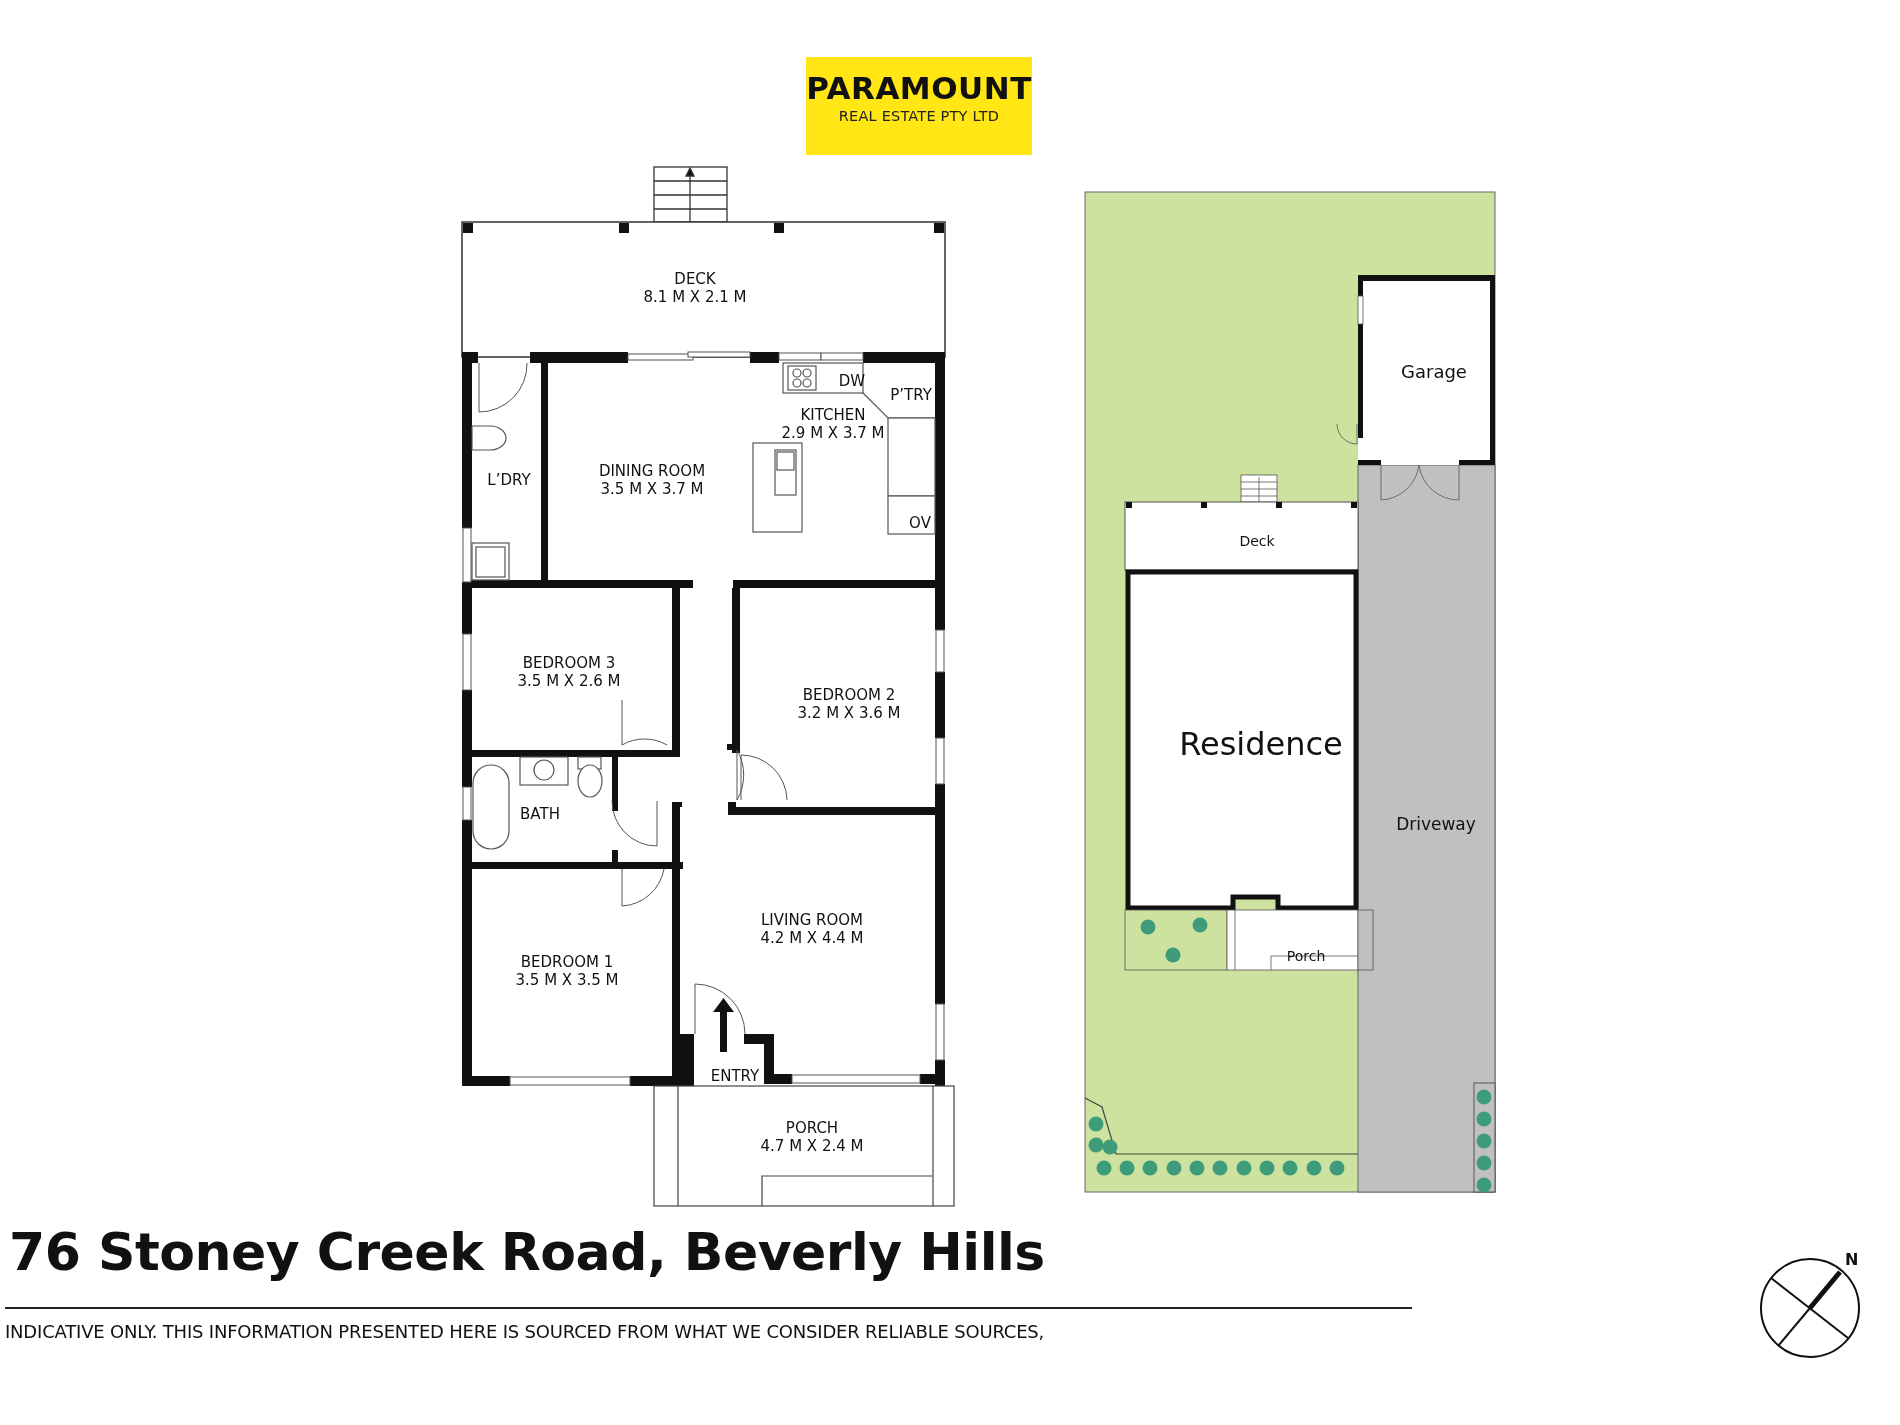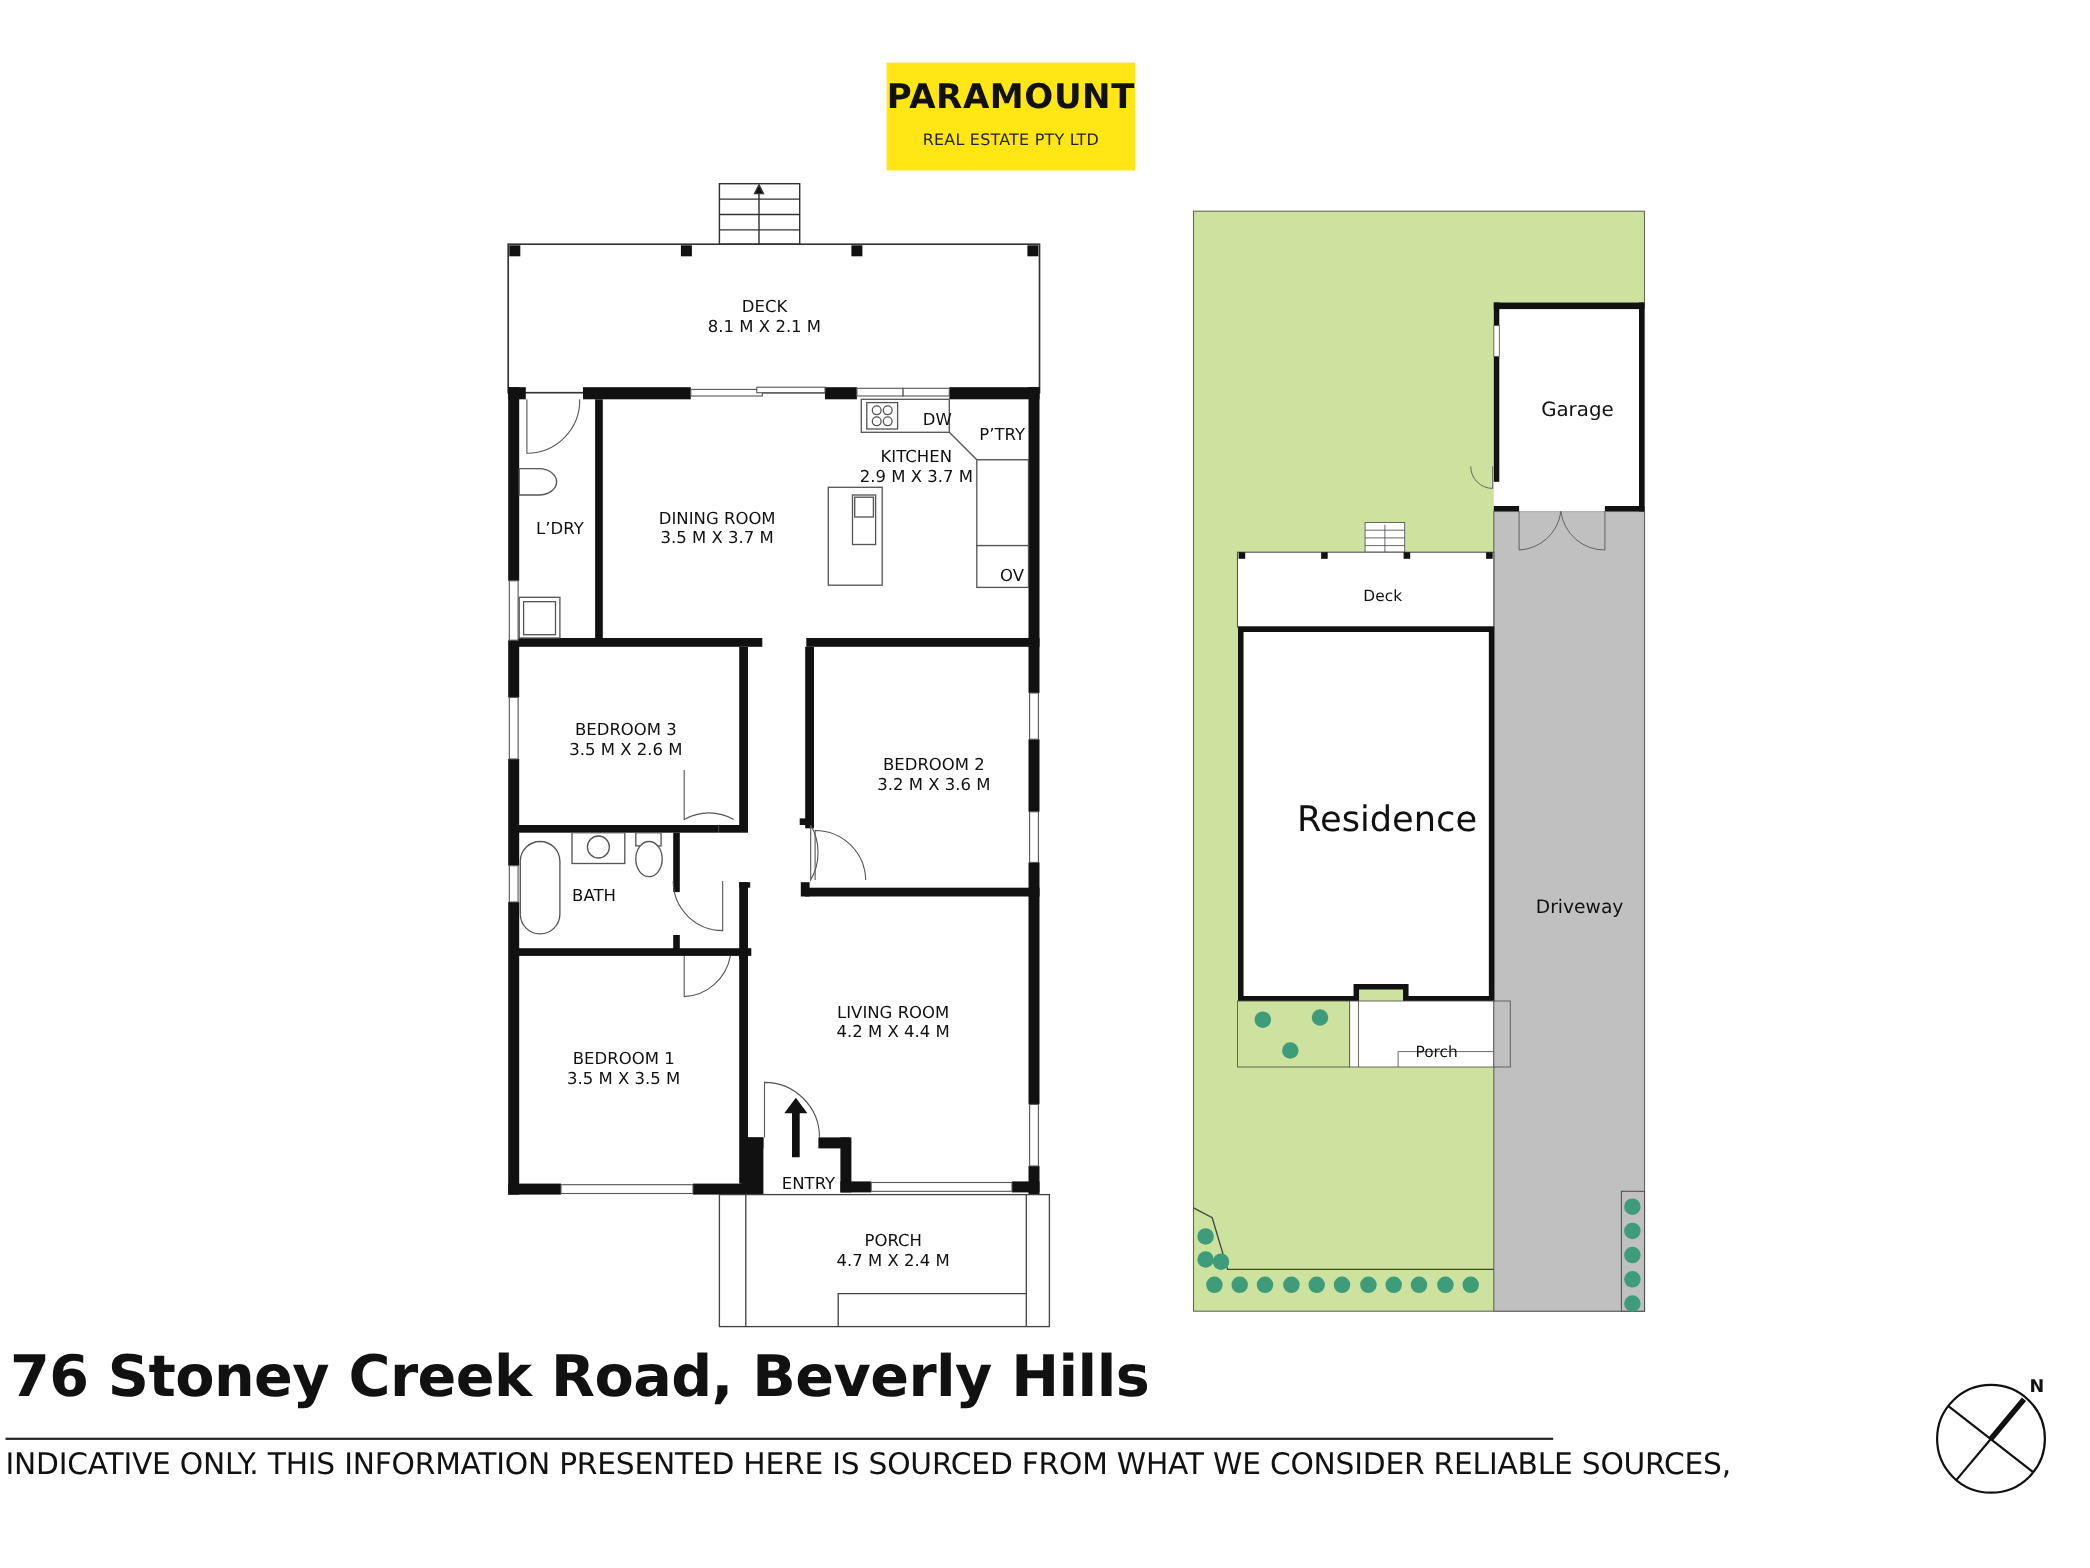--- a/index.html
+++ b/index.html
@@ -1,23 +1,23 @@
 <!DOCTYPE html>
 <html><head>
 <meta charset="utf-8">
 <style>
   html,body{margin:0;padding:0;background:#ffffff;}
   body{width:1900px;height:1425px;position:relative;overflow:hidden;font-family:"DejaVu Sans","Liberation Sans",sans-serif;}
   #plan{position:absolute;left:0;top:0;width:1900px;height:1425px;}
   .logo{position:absolute;left:806px;top:57px;width:226px;height:98px;background:#ffe614;text-align:center;}
   .logo .brand{display:block;font-family:"DejaVu Sans",sans-serif;font-weight:bold;font-size:31px;letter-spacing:0.5px;color:#111;margin-top:14px;line-height:34px;}
-  .logo .sub{display:block;font-family:"DejaVu Sans",sans-serif;font-size:14.5px;color:#222;margin-top:15px;letter-spacing:0.2px;}
+  .logo .sub{display:block;font-family:"DejaVu Sans",sans-serif;font-size:14.5px;color:#222;margin-top:3px;letter-spacing:0.2px;}
   .addr{position:absolute;left:9px;top:1222px;font-family:"DejaVu Sans",sans-serif;font-weight:bold;font-size:52px;color:#111;letter-spacing:-0.5px;line-height:60px;white-space:nowrap;}
   .rule{position:absolute;left:5px;top:1307px;width:1407px;height:2px;background:#222;}
-  .disc{position:absolute;left:5px;top:1318px;font-family:"DejaVu Sans",sans-serif;font-size:27px;color:#111;line-height:28px;white-space:nowrap;letter-spacing:-0.2px;}
+  .disc{position:absolute;left:5px;top:1318px;font-family:"DejaVu Sans",sans-serif;font-size:18px;color:#111;line-height:28px;white-space:nowrap;letter-spacing:-0.2px;}
   .lbl{font-family:"DejaVu Sans","Liberation Sans",sans-serif;font-size:15px;fill:#111;}
   .slbl{font-family:"DejaVu Sans","Liberation Sans",sans-serif;fill:#111;}
 </style>
 </head>
 <body>
 
 <div class="logo">
   <span class="brand">PARAMOUNT</span>
   <span class="sub">REAL ESTATE PTY LTD</span>
 </div>

